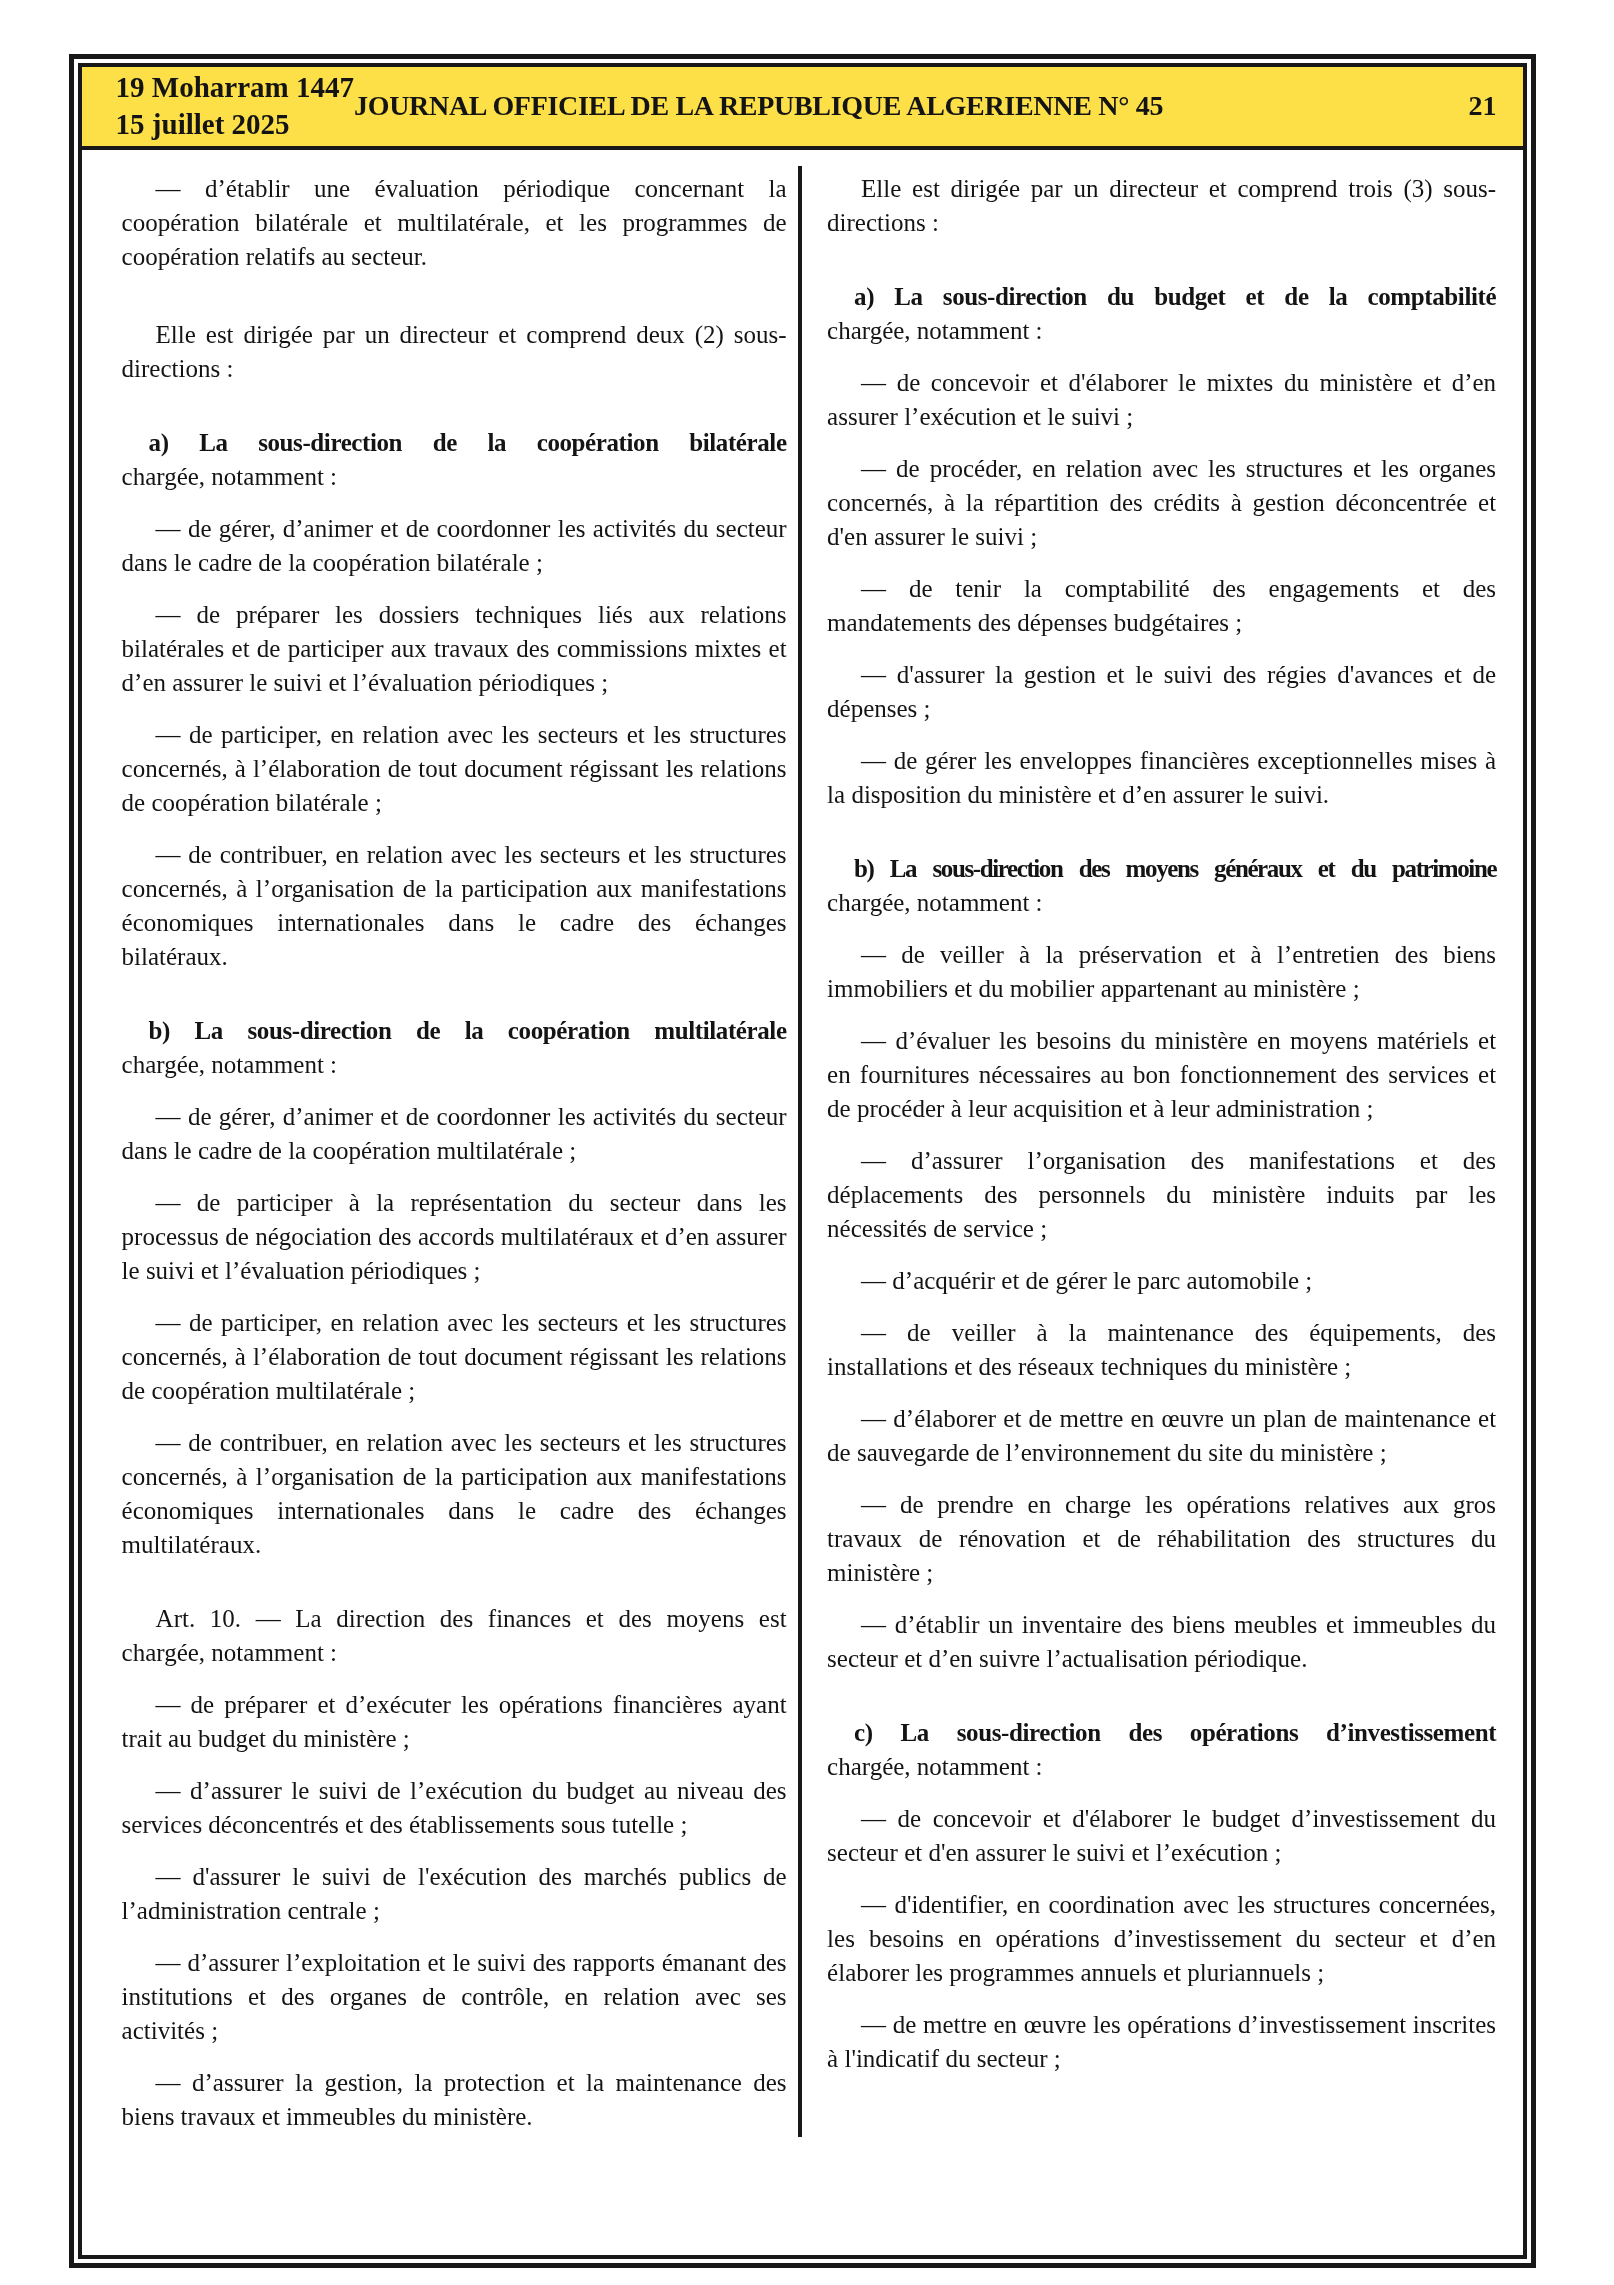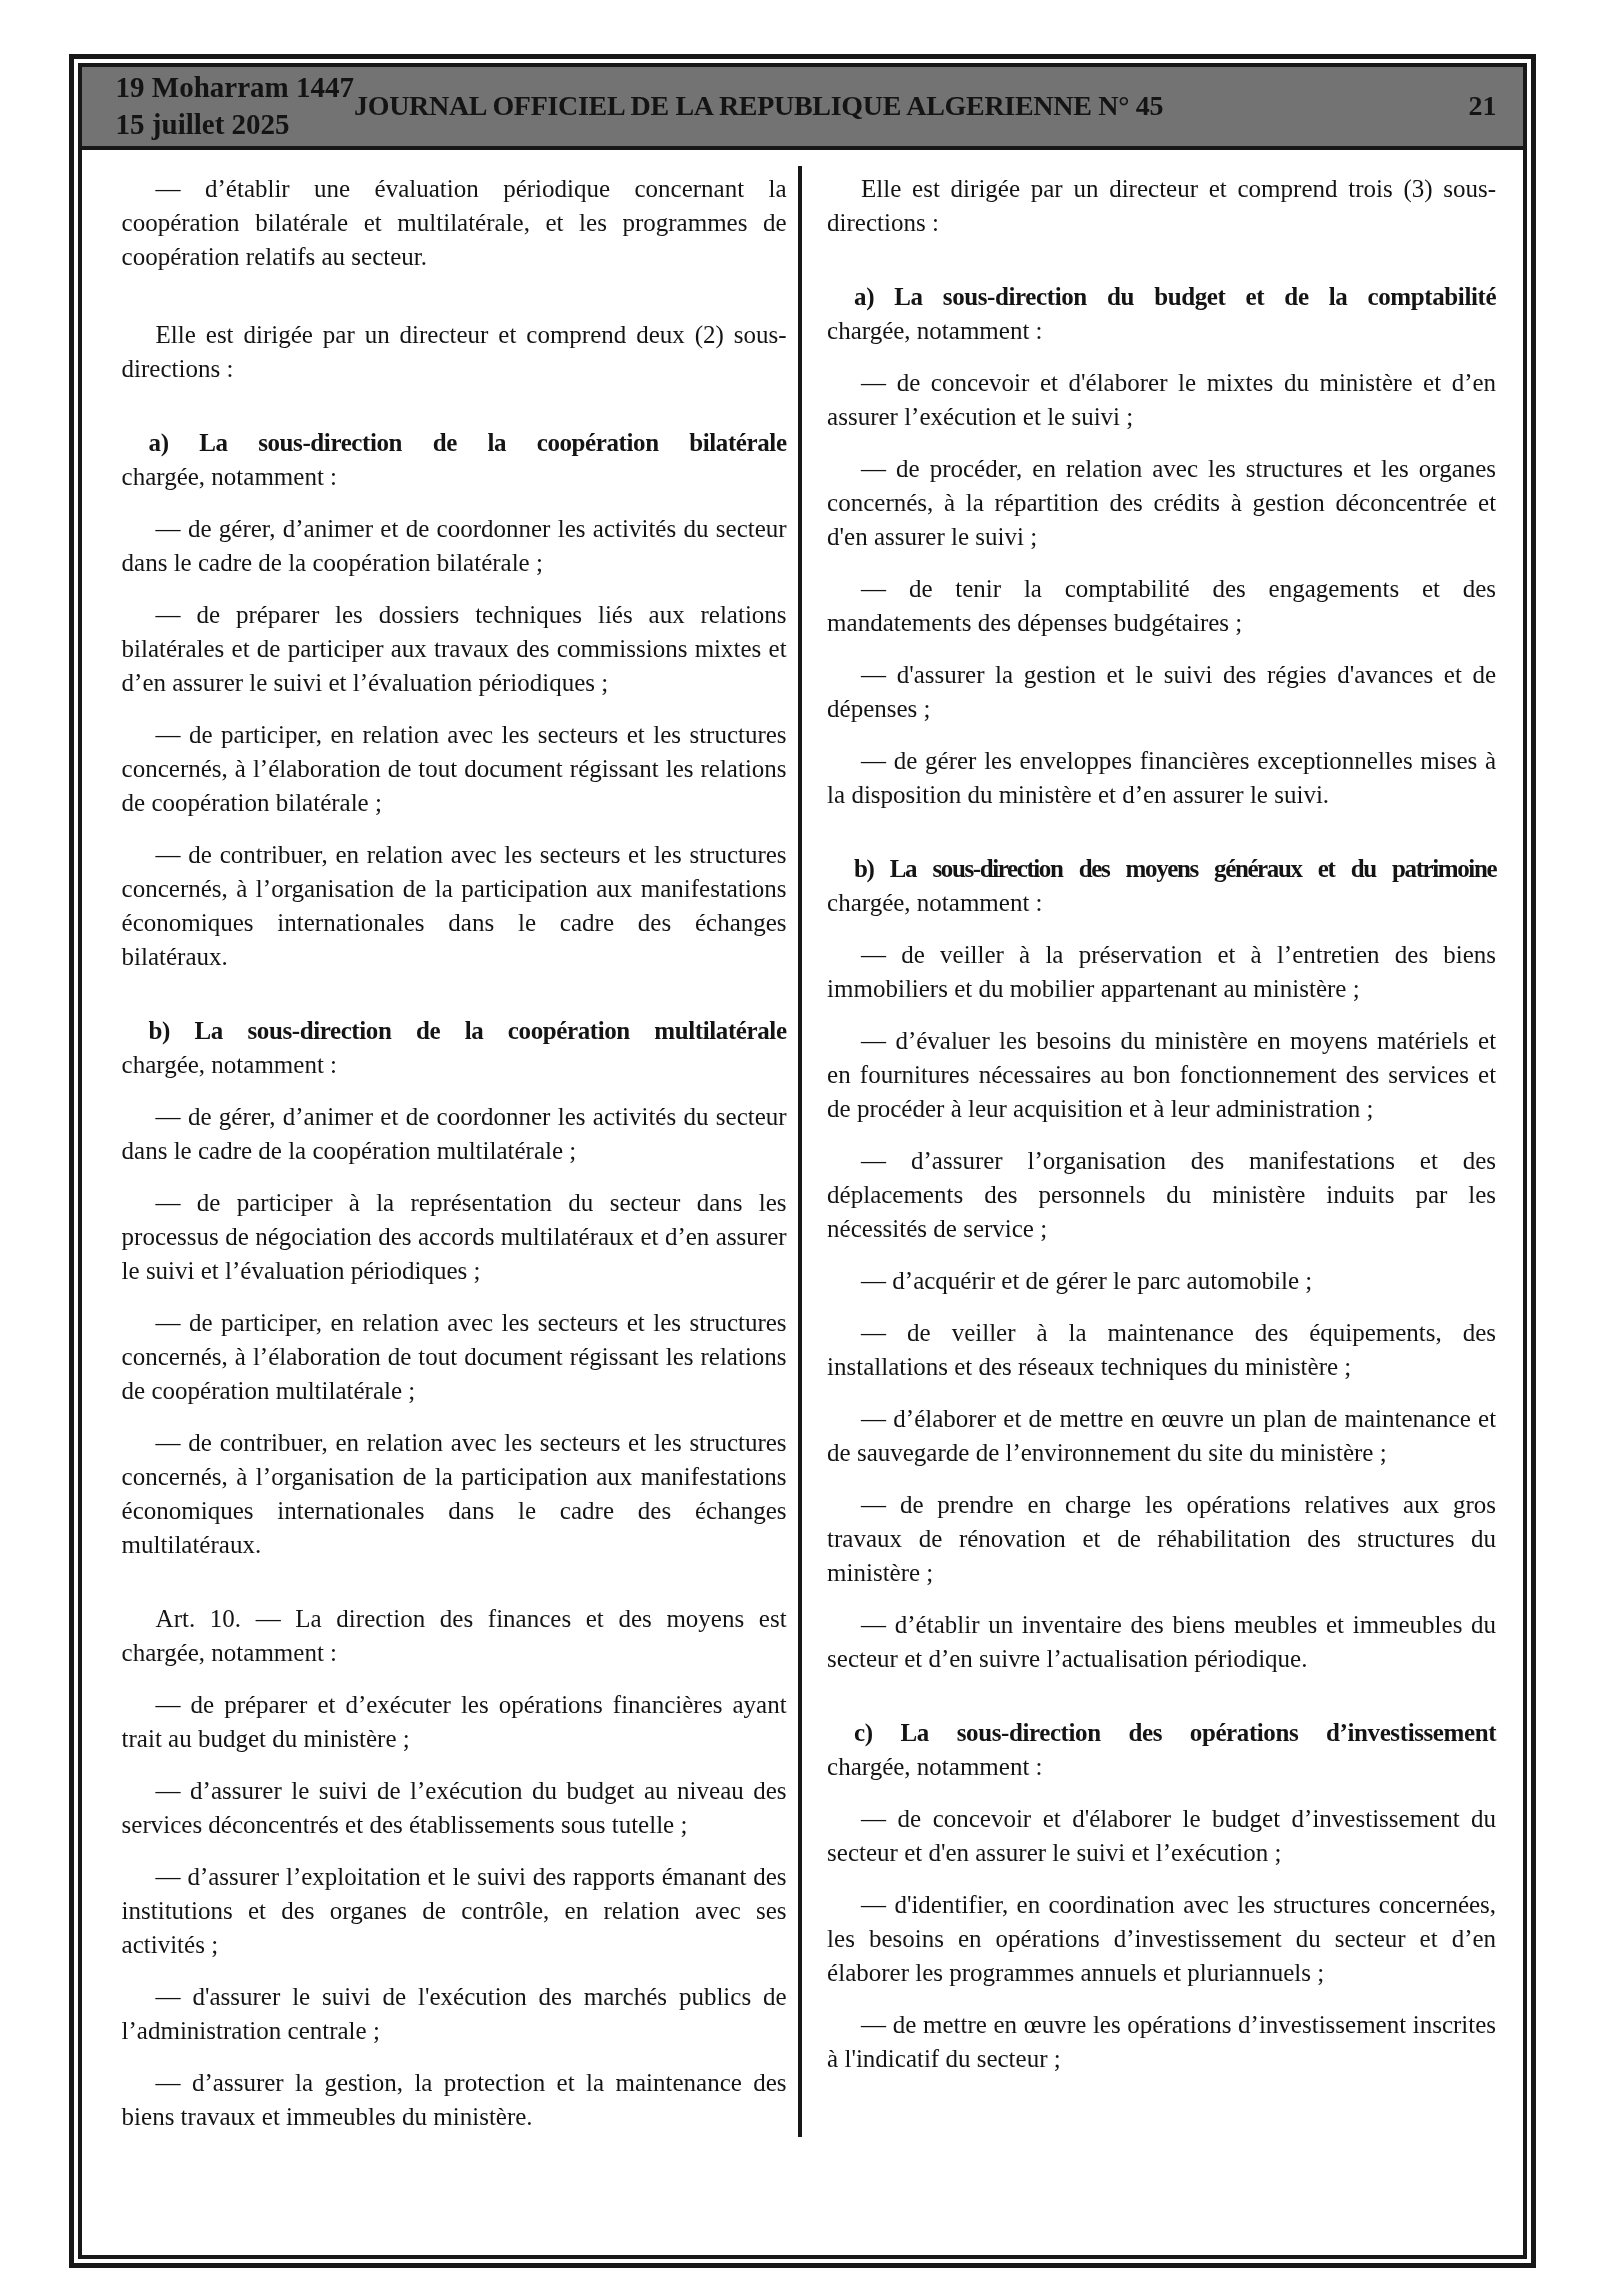--- a/index.html
+++ b/index.html
@@ -31,21 +31,21 @@
   .inner-frame {
     border: 4.5px solid #181818;
     box-sizing: border-box;
     width: 100%;
     height: 100%;
     display: flex;
     flex-direction: column;
     background: #ffffff;
   }
   .header-strip {
-    background: #737373;
+    background: #fde047;
     border-bottom: 4.5px solid #181818;
     height: 83px;
     flex: none;
     display: flex;
     align-items: center;
     padding: 0 27px 0 34px;
     box-sizing: border-box;
   }
   .dates {
     font-weight: bold;
@@ -122,22 +122,22 @@
             <p class="para item">— de participer, en relation avec les secteurs et les structures concernés, à l’élaboration de tout document régissant les relations de coopération bilatérale ;</p>
             <p class="para item">— de contribuer, en relation avec les secteurs et les structures concernés, à l’organisation de la participation aux manifestations économiques internationales dans le cadre des échanges bilatéraux.</p>
             <p class="para heading"><b class="lead">b) La sous-direction de la coopération multilatérale</b><span class="cont"> chargée, notamment :</span></p>
             <p class="para item">— de gérer, d’animer et de coordonner les activités du secteur dans le cadre de la coopération multilatérale ;</p>
             <p class="para item">— de participer à la représentation du secteur dans les processus de négociation des accords multilatéraux et d’en assurer le suivi et l’évaluation périodiques ;</p>
             <p class="para item">— de participer, en relation avec les secteurs et les structures concernés, à l’élaboration de tout document régissant les relations de coopération multilatérale ;</p>
             <p class="para item">— de contribuer, en relation avec les secteurs et les structures concernés, à l’organisation de la participation aux manifestations économiques internationales dans le cadre des échanges multilatéraux.</p>
             <p class="para article">Art. 10. — La direction des finances et des moyens est chargée, notamment :</p>
             <p class="para item">— de préparer et d’exécuter les opérations financières ayant trait au budget du ministère ;</p>
             <p class="para item">— d’assurer le suivi de l’exécution du budget au niveau des services déconcentrés et des établissements sous tutelle ;</p>
+            <p class="para item">— d'assurer le suivi de l'exécution des marchés publics de l’administration centrale ;</p>
             <p class="para item">— d’assurer l’exploitation et le suivi des rapports émanant des institutions et des organes de contrôle, en relation avec ses activités ;</p>
-            <p class="para item">— d'assurer le suivi de l'exécution des marchés publics de l’administration centrale ;</p>
             <p class="para item">— d’assurer la gestion, la protection et la maintenance des biens travaux et immeubles du ministère.</p>
           </div>
         <div class="divider"></div>
         <div class="col col-right">
             <p class="para plain">Elle est dirigée par un directeur et comprend trois (3) sous-directions :</p>
             <p class="para heading"><b class="lead">a) La sous-direction du budget et de la comptabilité</b><span class="cont"> chargée, notamment :</span></p>
             <p class="para item">— de concevoir et d'élaborer le mixtes du ministère et d’en assurer l’exécution et le suivi ;</p>
             <p class="para item">— de procéder, en relation avec les structures et les organes concernés, à la répartition des crédits à gestion déconcentrée et d'en assurer le suivi ;</p>
             <p class="para item">— de tenir la comptabilité des engagements et des mandatements des dépenses budgétaires ;</p>
             <p class="para item">— d'assurer la gestion et le suivi des régies d'avances et de dépenses ;</p>

